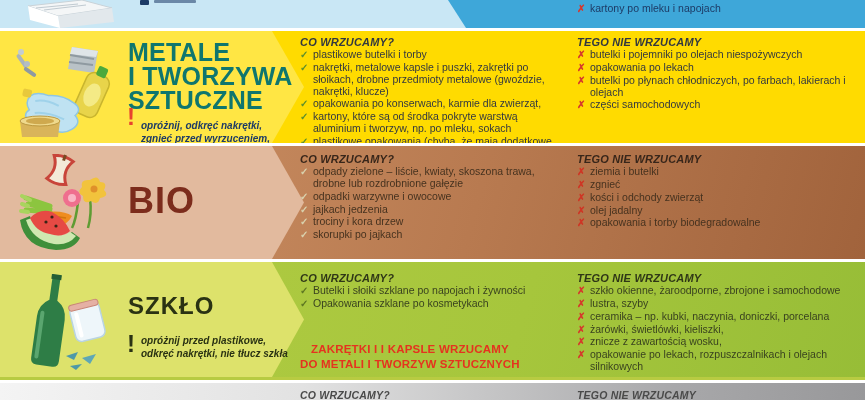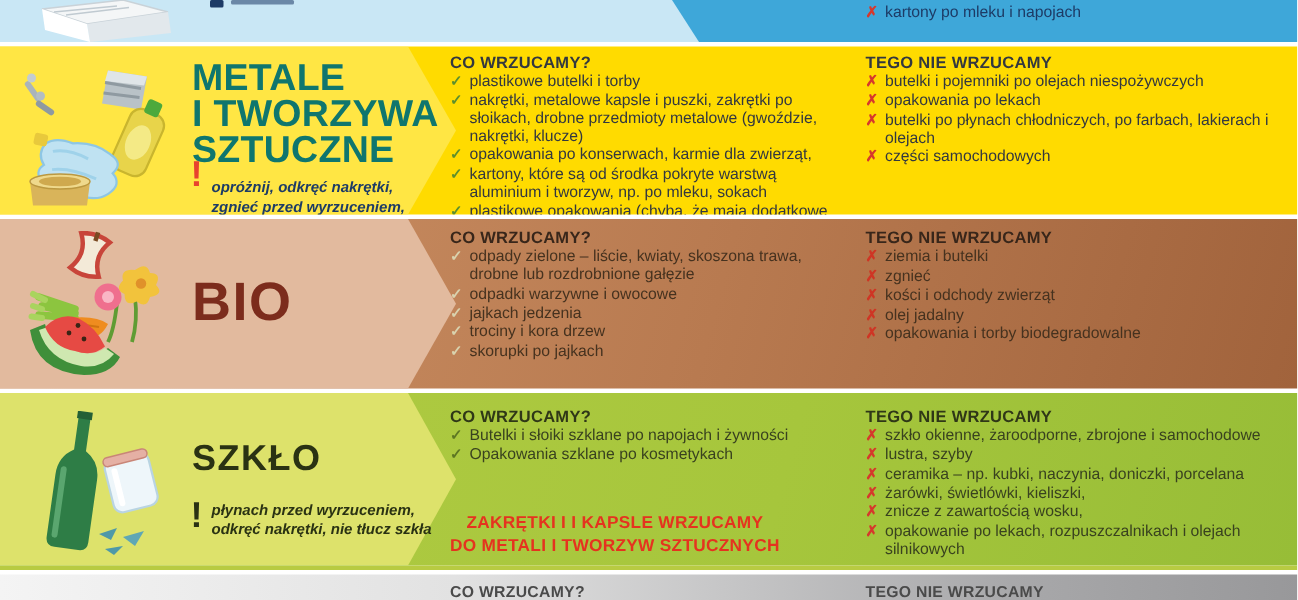--- a/index.html
+++ b/index.html
@@ -54,21 +54,21 @@
   .n-metale .bang{color:#e8432e;}
   .n-metale .note-text{color:#1d3b66;}
   .n-szklo{top:72px;}
   .n-szklo .bang{color:#2a3213;}
   .n-szklo .note-text{color:#2a3213;}
 
   
   .col{position:absolute;top:0;}
   .col-what{left:300px;width:268px;}
   .col-not{left:577px;width:283px;}
-  .col-head{font-weight:bold;font-size:11px;letter-spacing:.2px;}
+  .col-head{font-weight:bold;font-size:11px;letter-spacing:.2px;font-style:italic;}
   ul.items{list-style:none;margin:1px 0 0 0;padding:0;font-size:10.5px;line-height:1.13;}
   ul.items li{position:relative;padding-left:13px;margin:0 0 1px 0;}
   ul.items .mark{position:absolute;left:0;top:0;font-size:10px;font-weight:bold;}
   .warning{position:absolute;left:300px;font-weight:bold;font-size:11.5px;line-height:1.3;
     color:#e5331f;white-space:pre-line;letter-spacing:.2px;}
 
   
   .row-papier .txt{color:#1d3b66;} .row-papier .mark{color:#d6382c;}
   .row-metale .col-head{color:#33383f;}
   .row-metale .txt{color:#33383f;}
@@ -239,21 +239,21 @@
       </g>
       <g>
         <path d="M46 82 L58 78 L54 86 Z" fill="#4e99a8"></path>
         <path d="M62 84 L76 80 L70 90 Z" fill="#5fa7b5"></path>
         <path d="M50 92 L62 90 L56 96 Z" fill="#4e99a8"></path>
       </g>
     </svg>
     <h2 class="cat-title t-szklo" style="margin: 0px; white-space: pre-line;">SZKŁO</h2>
     <div class="note n-szklo">
       <span class="bang" style="white-space: pre-line;">!</span>
-      <span class="note-text" style="white-space: pre-line;">płynach przed wyrzuceniem,
+      <span class="note-text" style="white-space: pre-line;">opróżnij przed plastikowe,
 odkręć nakrętki, nie tłucz szkła</span>
     </div>
     <div class="col col-what pad-t3">
       <div class="col-head" style="white-space: pre-line;">CO WRZUCAMY?</div>
       <ul class="items">
           <li><span class="mark">✓</span><span class="txt">Butelki i słoiki szklane po napojach i żywności</span></li>
           <li><span class="mark">✓</span><span class="txt">Opakowania szklane po kosmetykach</span></li>
         </ul>
     </div>
     <div class="warning" style="top: 80px; white-space: pre-line; text-align: center;">ZAKRĘTKI I I KAPSLE WRZUCAMY

